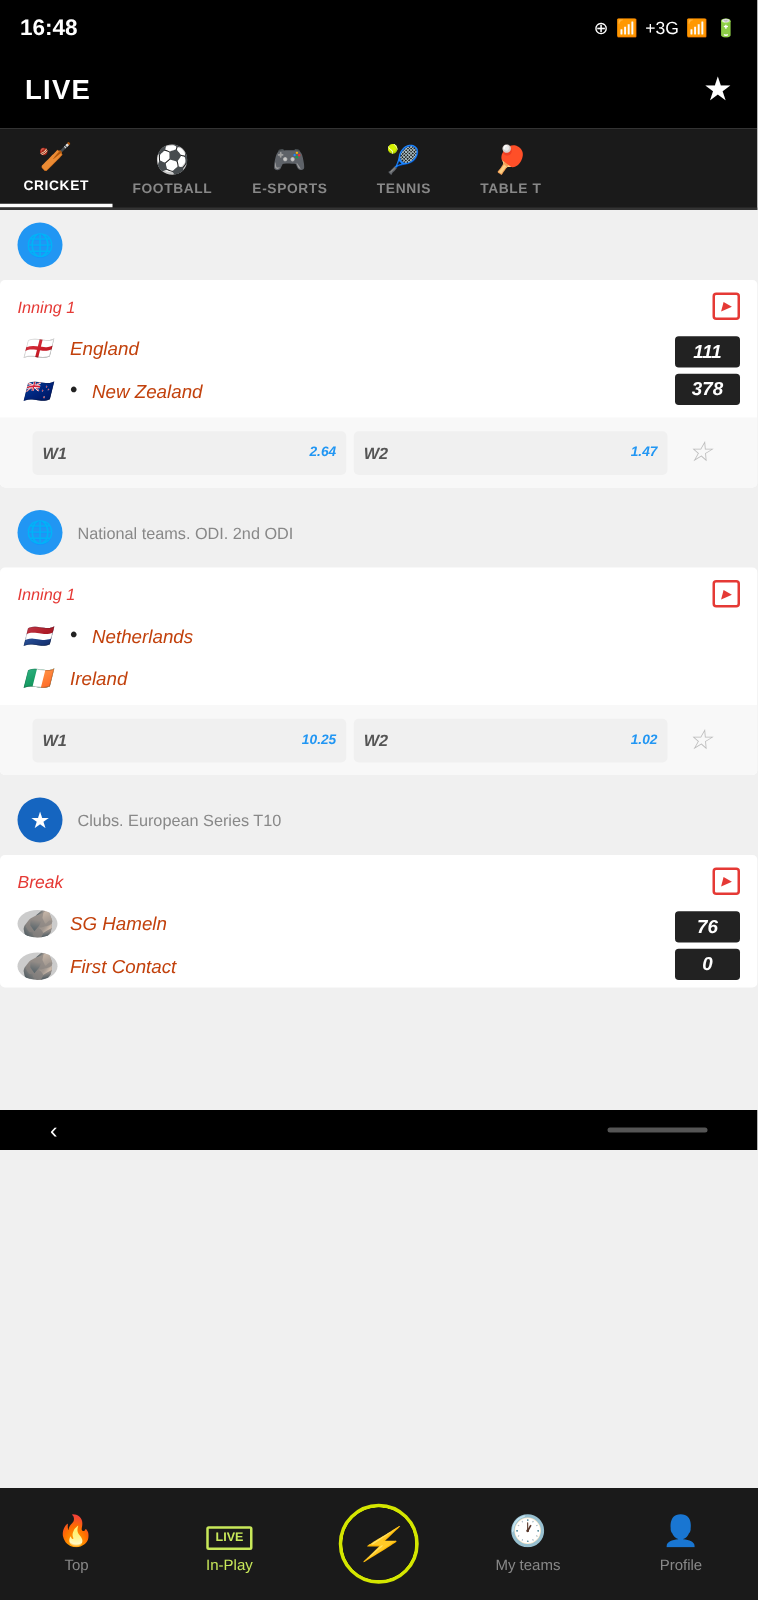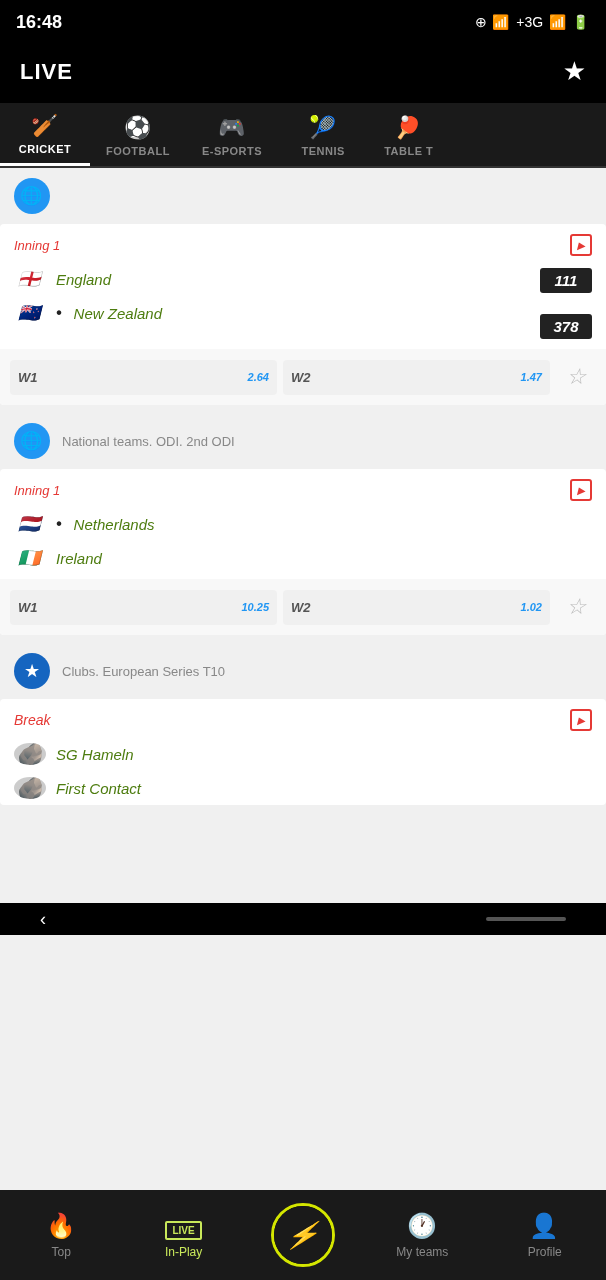--- a/index.html
+++ b/index.html
@@ -139,47 +139,47 @@
       width: 32px;
       height: 22px;
       border-radius: 2px;
       overflow: hidden;
       flex-shrink: 0;
       display: flex;
       align-items: center;
       justify-content: center;
       font-size: 18px;
     }
-    .team-name { font-size: 15px; color: #4d7c0f; }
+    .team-name { font-size: 15px; color: #c2410c; }
     .dot { color: #222; font-weight: bold; margin-right: 2px; }
 
     
     .scores-block {
       display: flex;
       flex-direction: column;
       justify-content: center;
-      gap: 21px;
+      gap: 5px;
       padding: 6px 0;
     }
     .score-badge {
       background: #222;
       color: #fff;
       font-size: 15px;
       font-weight: bold;
       padding: 4px 10px;
       border-radius: 3px;
       text-align: center;
       min-width: 52px;
     }
 
     
     .odds-row {
       display: flex;
       align-items: center;
-      padding: 8px 10px;
+      padding: 8px 26px;
       gap: 6px;
       background: #f8f8f8;
       margin-top: 4px;
     }
     .odd-box {
       flex: 1;
       background: #f0f0f0;
       border-radius: 4px;
       padding: 10px 8px;
       display: flex;
@@ -413,20 +413,24 @@
       <div class="teams-list">
         <div class="team-row">
           <div class="team-flag" style="background:#ccc; border-radius:50%; font-size:22px;">🪨</div>
           <span class="team-name">SG Hameln</span>
         </div>
         <div class="team-row">
           <div class="team-flag" style="background:#ccc; border-radius:50%; font-size:22px;">🪨</div>
           <span class="team-name">First Contact</span>
         </div>
       </div>
+      <div class="scores-block">
+        <div class="score-badge">76</div>
+        <div class="score-badge">0</div>
+      </div>
     </div>
   </div>
 
 </div>
 
 <div class="bottom-nav">
   <div class="nav-item">
     <span class="nav-icon">🔥</span>
     <span>Top</span>
   </div>

